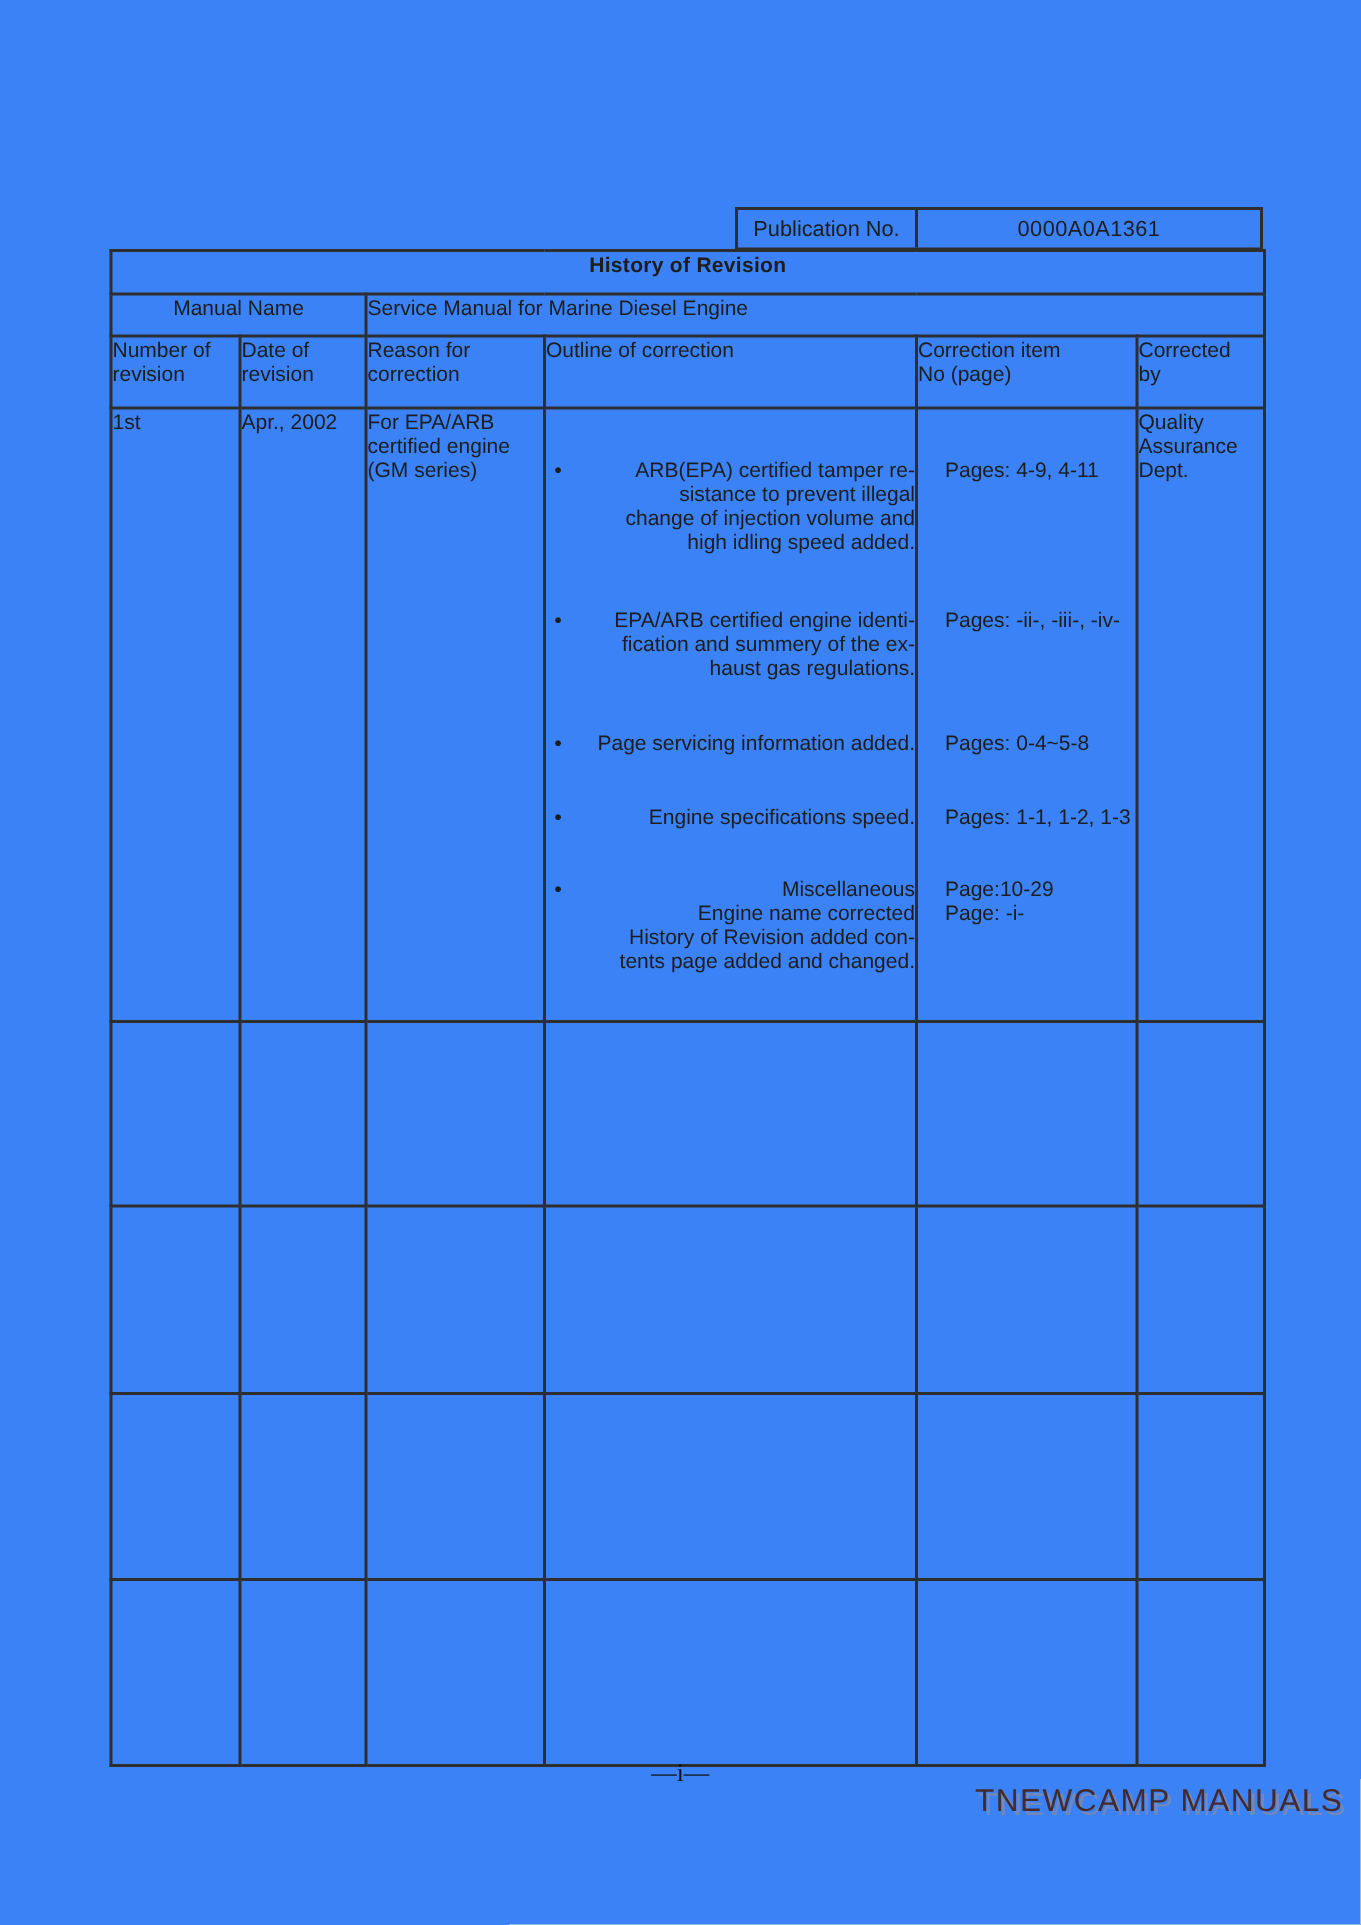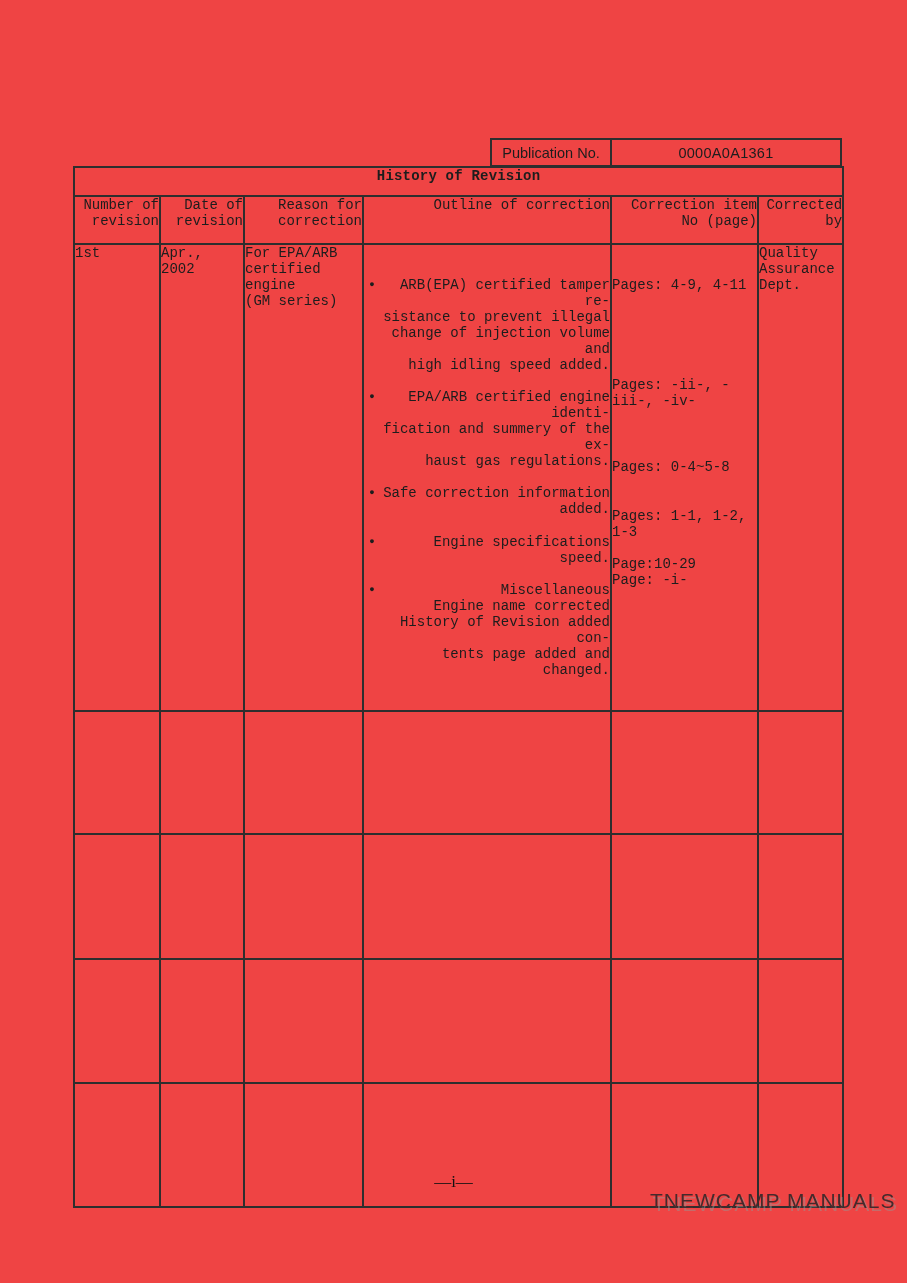--- a/index.html
+++ b/index.html
@@ -1,19 +1,19 @@
 <!DOCTYPE html>
 <html><head>
 <meta charset="utf-8">
 <style>
   html,body{margin:0;padding:0;background:#e8e8e8;}
   .page{
     position:relative;
     width:907px;height:1283px;
-    background:#ef4444;
+    background:#3b82f6;
     overflow:hidden;
     font-family:"Liberation Sans","DejaVu Sans",sans-serif;
     color:#1d1d1d;
   }
   
   .pub-box{
     position:absolute;left:490px;top:138px;width:352px;height:29px;
     display:flex;box-sizing:border-box;
     border:2px solid #2e2e2e;
     font-size:14.5px;
@@ -23,57 +23,57 @@
     border-right:2px solid #2e2e2e;
     display:flex;align-items:center;justify-content:center;
   }
   .pub-value{
     flex:1;display:flex;align-items:center;justify-content:center;
     letter-spacing:.3px;
   }
   
   table.main{
     position:absolute;left:73px;top:166px;width:769px;
-    border-collapse:collapse;table-layout:fixed;font-family:Liberation Mono, monospace;
+    border-collapse:collapse;table-layout:fixed;
   }
   table.main td{
     border:2px solid #2e2e2e;
     padding:0;vertical-align:top;overflow:hidden;
     font-size:14px;line-height:16px;
   }
   td.title-cell{
     height:27px;text-align:center;vertical-align:middle;
     font-size:17px;font-weight:bold;letter-spacing:.2px;
   }
   td.meta-label{
     text-align:center;vertical-align:middle;font-size:14.5px;height:26px;
   }
   td.meta-value{
     vertical-align:middle;padding-left:9px;font-size:14.5px;
   }
   td.head{
-    height:46px;text-align:right;vertical-align:middle;
+    height:46px;text-align:left;vertical-align:middle;
     white-space:pre-line;font-size:14.5px;line-height:17px;
   }
   td.cell{
     height:313px;padding:5px 4px 0 7px;white-space:pre-line;
   }
   td.cell-outline{padding:5px 2px 0 6px;}
   td.cell-pages{padding:5px 2px 0 8px;}
   .items > div:nth-child(1){min-height:84px;}
   .items > div:nth-child(2){min-height:66px;}
   .items > div:nth-child(3){min-height:33px;}
   .items > div:nth-child(4){min-height:32px;}
   .o-item{display:flex;}
   .bullet{
     width:16px;flex:0 0 16px;font-size:9px;line-height:16px;
     text-align:center;
   }
   .o-text{white-space:pre-line;flex:1;text-align:right;}
-  .p-item{white-space:pre-line;}
+  .p-item{white-space:pre-line;padding-left:18px;}
   td.empty-1{height:121px;}
   td.empty-2{height:123px;}
   td.empty-3{height:122px;}
   td.empty-4{height:122px;}
   
   .footer-page{
     position:absolute;left:0;right:0;top:1172px;
     text-align:center;
     font-family:"Liberation Serif","DejaVu Serif",serif;
     font-size:17px;color:#111;
@@ -102,20 +102,24 @@
       <col style="width:86px">
         <col style="width:84px">
         <col style="width:119px">
       <col style="width:248px">
         <col style="width:147px">
         <col style="width:85px">
     </colgroup>
     <tbody>
       <tr>
         <td class="title-cell" colspan="6">History of Revision</td>
+      </tr>
+      <tr>
+        <td class="meta-label" colspan="2">Manual Name</td>
+        <td class="meta-value" colspan="4">Service Manual for Marine Diesel Engine</td>
       </tr>
       <tr>
         <td class="head">Number of
 revision</td>
         <td class="head">Date of
 revision</td>
         <td class="head">Reason for
 correction</td>
         <td class="head">Outline of correction</td>
         <td class="head">Correction item
@@ -139,21 +143,21 @@
 high idling speed added.</div>
             </div>
             <div class="o-item">
               <span class="bullet">●</span>
               <div class="o-text">EPA/ARB certified engine identi-
 fication and summery of the ex-
 haust gas regulations.</div>
             </div>
             <div class="o-item">
               <span class="bullet">●</span>
-              <div class="o-text">Safe correction information added.</div>
+              <div class="o-text">Page servicing information added.</div>
             </div>
             <div class="o-item">
               <span class="bullet">●</span>
               <div class="o-text">Engine specifications speed.</div>
             </div>
             <div class="o-item">
               <span class="bullet">●</span>
               <div class="o-text">Miscellaneous
 Engine name corrected
 History of Revision added con-

